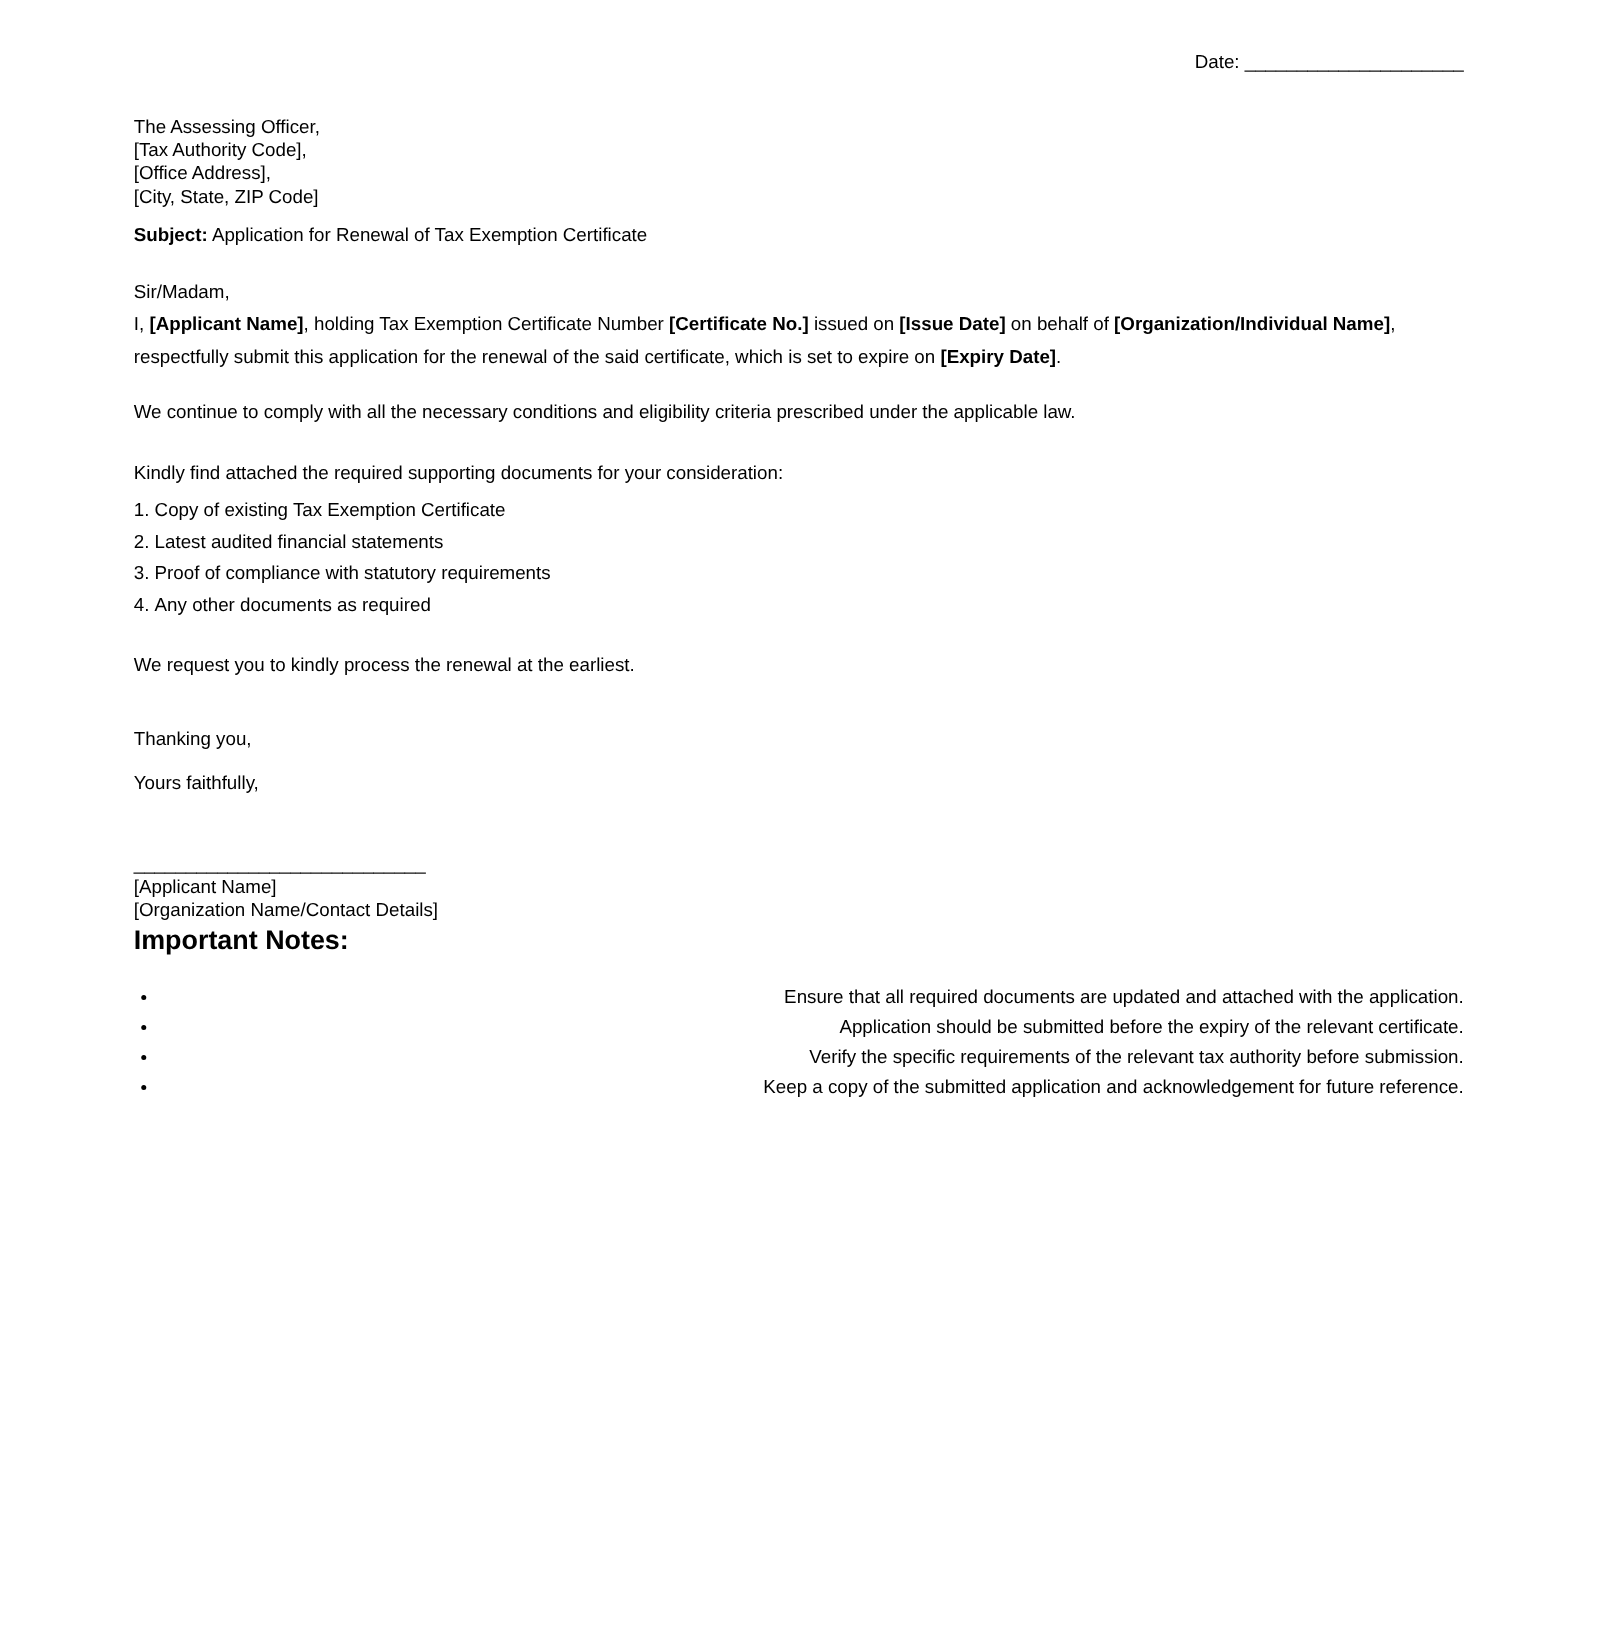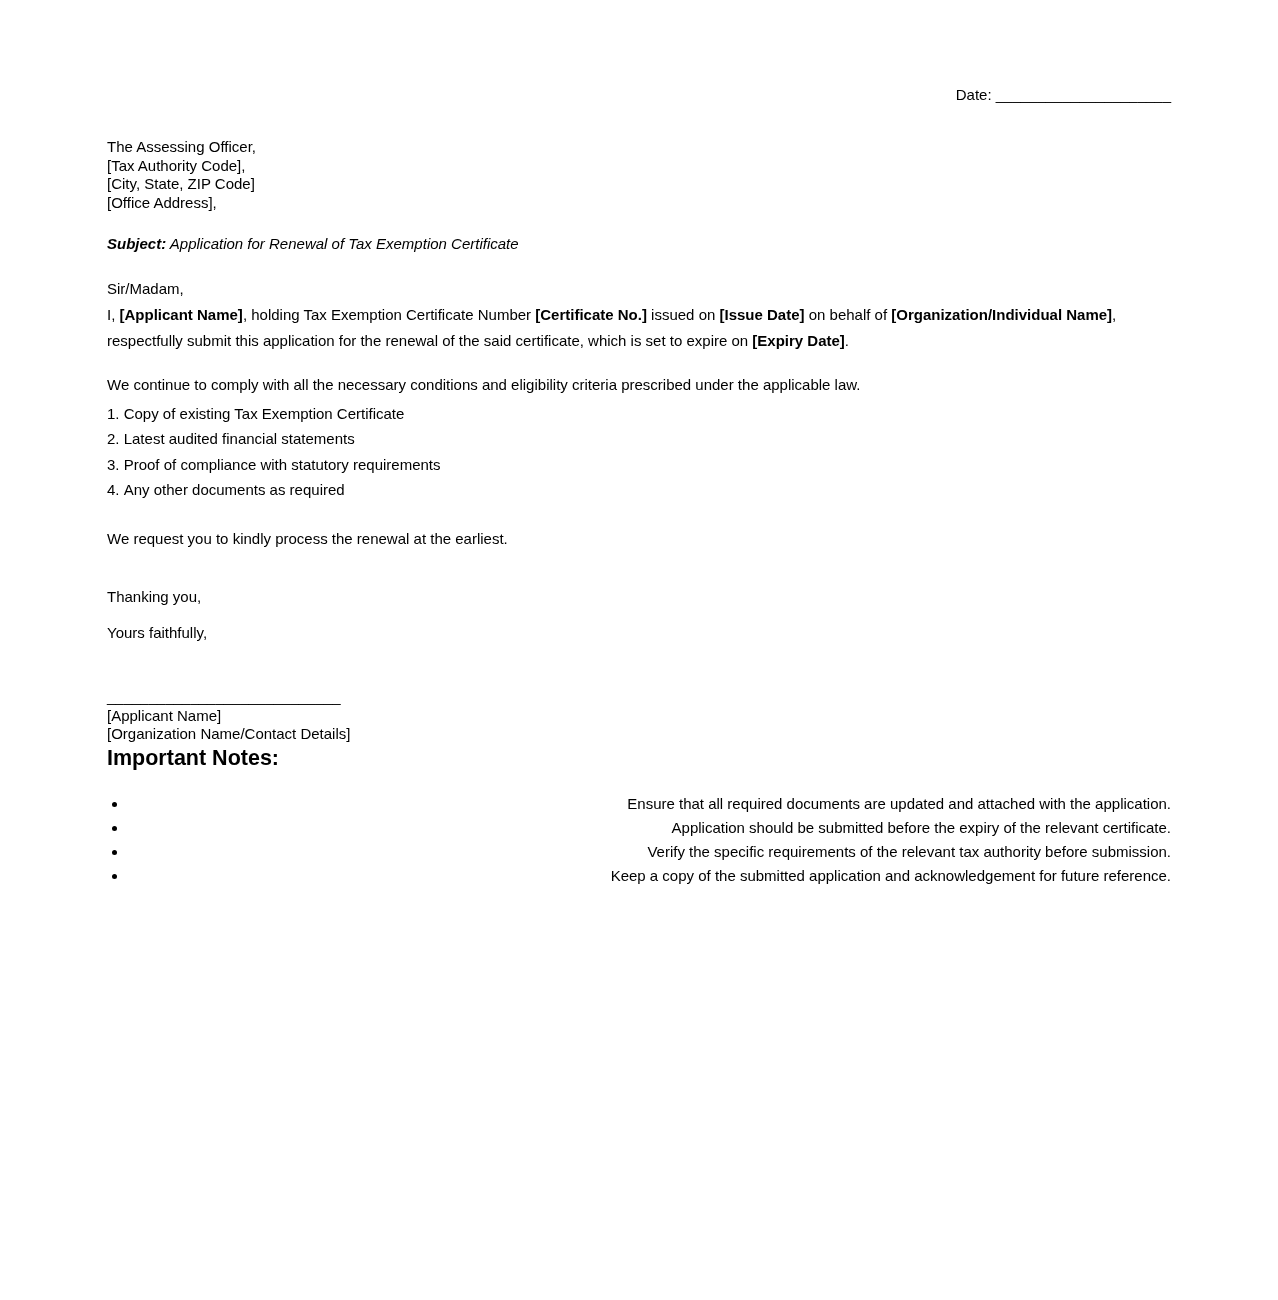--- a/index.html
+++ b/index.html
@@ -8,38 +8,37 @@
     width: 1278px;
     height: 1300px;
     background: #ffffff;
     color: #000000;
     font-family: "Liberation Sans", sans-serif;
     font-size: 15px;
   }
   .page {
     width: 1278px;
     height: 1300px;
-    padding: 85px 107px 0 107px;
+    padding: 40px 107px 0 107px;
     overflow: hidden;
   }
   p, div { margin: 0; }
 
   .date-row {
     text-align: right;
     line-height: 19px;
     white-space: pre;
   }
   .recipient {
     margin-top: 34px;
     line-height: 18.5px;
   }
   .subject-row {
-    margin-top: 23px;
+    margin-top: 13px;
     line-height: 18.5px;
-    font-style: italic;
   }
   .intro-para {
     margin-top: 22px;
     line-height: 26px;
   }
   .para {
     line-height: 18.5px;
   }
   .para-compliance { margin-top: 22px; }
   .para-attachments-intro { margin-top: 31px; }
@@ -80,30 +79,31 @@
 </head>
 <body>
 
 <div class="page">
 
   <div class="date-row"><span>Date:</span><span> _____________________</span></div>
 
   <div class="recipient">
     <div>The Assessing Officer,</div>
     <div>[Tax Authority Code],</div>
+    <div>[Office Address],</div>
     <div>[City, State, ZIP Code]</div>
-    <div>[Office Address],</div>
   </div>
 
   <p class="subject-row"><strong>Subject:</strong><span> Application for Renewal of Tax Exemption Certificate</span></p>
 
   <p class="intro-para"><span>Sir/Madam,</span><br><span>I, </span><strong>[Applicant Name]</strong><span>, holding Tax Exemption Certificate Number </span><strong>[Certificate No.]</strong><span> issued on </span><strong>[Issue Date]</strong><span> on behalf of </span><strong>[Organization/Individual Name]</strong><span>, respectfully submit this application for the renewal of the said certificate, which is set to expire on </span><strong>[Expiry Date]</strong><span>.</span></p>
 
   <p class="para para-compliance">We continue to comply with all the necessary conditions and eligibility criteria prescribed under the applicable law.</p>
 
+  <p class="para para-attachments-intro">Kindly find attached the required supporting documents for your consideration:</p>
 
   <ol class="attachments">
     <li>Copy of existing Tax Exemption Certificate</li>
     <li>Latest audited financial statements</li>
     <li>Proof of compliance with statutory requirements</li>
     <li>Any other documents as required</li>
   </ol>
 
   <p class="para para-request">We request you to kindly process the renewal at the earliest.</p>
 

